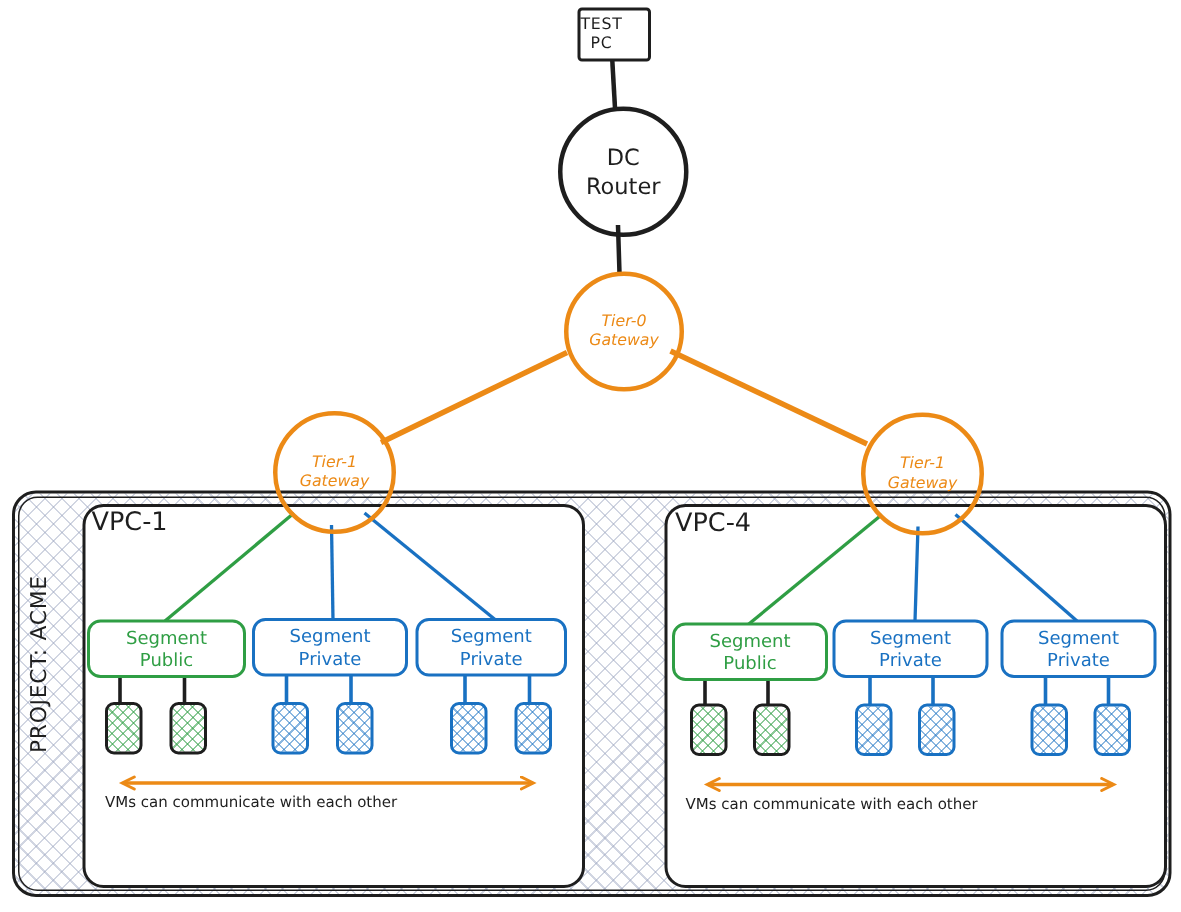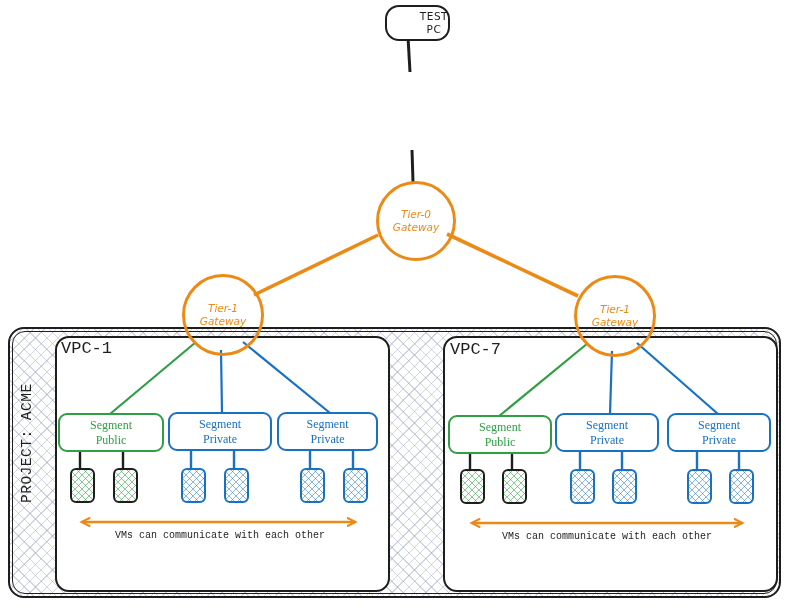--- a/index.html
+++ b/index.html
@@ -23,23 +23,23 @@
   }
   .vpc-box {
     position:absolute; top:336px; width:331px; height:252px; background:#ffffff;
     border:2.2px solid #1e1e1e; border-radius:14px; z-index:2;
   }
   .vpc-1 { left:55px; }
   .vpc-2 { left:443px; }
 
   
   .rect-node {
-    position:absolute; border:2.6px solid #1e1e1e; border-radius:14px;
+    position:absolute; border:2.6px solid #1e1e1e; border-radius:3px;
     background:#ffffff; z-index:4;
-    display:flex; align-items:center; justify-content:flex-end;padding-left:16px;
+    display:flex; align-items:center; justify-content:flex-start;
   }
   .circle-node {
     position:absolute; border-radius:50%; background:transparent; z-index:4;
     display:flex; align-items:center; justify-content:center;
   }
   .circle-black  { border:3.6px solid #1e1e1e; }
   .circle-orange { border:3.6px solid #ec8a16; }
 
   .segment {
     position:absolute; height:35px; border-radius:9px; background:#ffffff; z-index:4;
@@ -62,29 +62,29 @@
   .vm.blue {
     border:2.4px solid #1971c2;
     background:
       repeating-linear-gradient(45deg,  rgba(25,113,194,.5) 0 1px, transparent 1px 5px),
       repeating-linear-gradient(135deg, rgba(25,113,194,.5) 0 1px, transparent 1px 5px),
       #ffffff;
   }
 
   
   .lbl {
-    position:absolute; z-index:5; white-space:pre-line; text-align:center;
-    line-height:1.25; color:#1e1e1e;font-family:Liberation Mono, monospace;
+    position:absolute; z-index:5; white-space:pre-line; 
+    line-height:1.25; color:#1e1e1e;
   }
   .in-node { position:static; z-index:auto; white-space:pre-line; text-align:center; line-height:1.25; }
   .lbl-testpc  { font-size:10.5px; letter-spacing:.5px; }
   .lbl-router  { font-size:15px; }
   .lbl-tier    { font-size:10.5px; color:#ec8a16;font-style:italic; }
   .lbl-vpc     { font-size:17px; }
-  .lbl-segment { font-size:12px;font-family:Liberation Serif, serif; }
+  .lbl-segment { font-size:12px; }
   .lbl-segment.green-text { color:#2f9e44; }
   .lbl-segment.blue-text  { color:#1971c2; }
   .lbl-project {
     left:13px; top:373px; width:28px; height:140px; font-size:14.5px;
     writing-mode:vertical-rl; transform:rotate(180deg);
     display:flex; align-items:center; justify-content:center; letter-spacing:.5px;
   }
   .lbl-note { width:300px; font-size:10px; }
 </style>
 </head>
@@ -94,21 +94,21 @@
 
   <div class="project-box">
     <div class="project-box-inner"></div>
   </div>
   <div class="lbl lbl-project">PROJECT: ACME</div>
 
   <div class="vpc-box vpc-1"></div>
   <div class="lbl lbl-vpc" style="left:61px; top:338px;">VPC-1</div>
 
   <div class="vpc-box vpc-2"></div>
-  <div class="lbl lbl-vpc" style="left:450px; top:339px;">VPC-7</div>
+  <div class="lbl lbl-vpc" style="left:450px; top:339px;">VPC-4</div>
 
   <svg class="wires" width="787" height="608" viewBox="0 0 787 608">
     <defs>
       <marker id="ah-e" markerWidth="12" markerHeight="12" refX="8.5" refY="5" orient="auto" markerUnits="userSpaceOnUse">
         <path d="M1,1 L9,5 L1,9" fill="none" stroke="#ec8a16" stroke-width="2" stroke-linecap="round"></path>
       </marker>
       <marker id="ah-s" markerWidth="12" markerHeight="12" refX="8.5" refY="5" orient="auto-start-reverse" markerUnits="userSpaceOnUse">
         <path d="M1,1 L9,5 L1,9" fill="none" stroke="#ec8a16" stroke-width="2" stroke-linecap="round"></path>
       </marker>
     </defs>
@@ -143,20 +143,24 @@
 
     <line x1="82" y1="522" x2="355" y2="522" stroke="#ec8a16" stroke-width="2.4" marker-start="url(#ah-s)" marker-end="url(#ah-e)"></line>
     <line x1="472" y1="523" x2="742" y2="523" stroke="#ec8a16" stroke-width="2.4" marker-start="url(#ah-s)" marker-end="url(#ah-e)"></line>
   </svg>
 
   <div class="rect-node" style="left:385px; top:5px; width:45px; height:32px;">
     <div class="in-node lbl-testpc">TEST
 PC</div>
   </div>
 
+  <div class="circle-node circle-black" style="left:372px; top:71px; width:81px; height:81px;">
+    <div class="in-node lbl-router">DC
+Router</div>
+  </div>
 
   <div class="circle-node circle-orange" style="left:376px; top:181px; width:74px; height:74px;">
     <div class="in-node lbl-tier">Tier-0
 Gateway</div>
   </div>
 
   <div class="circle-node circle-orange" style="left:182px; top:274px; width:76px; height:76px;">
     <div class="in-node lbl-tier">Tier-1
 Gateway</div>
   </div>

